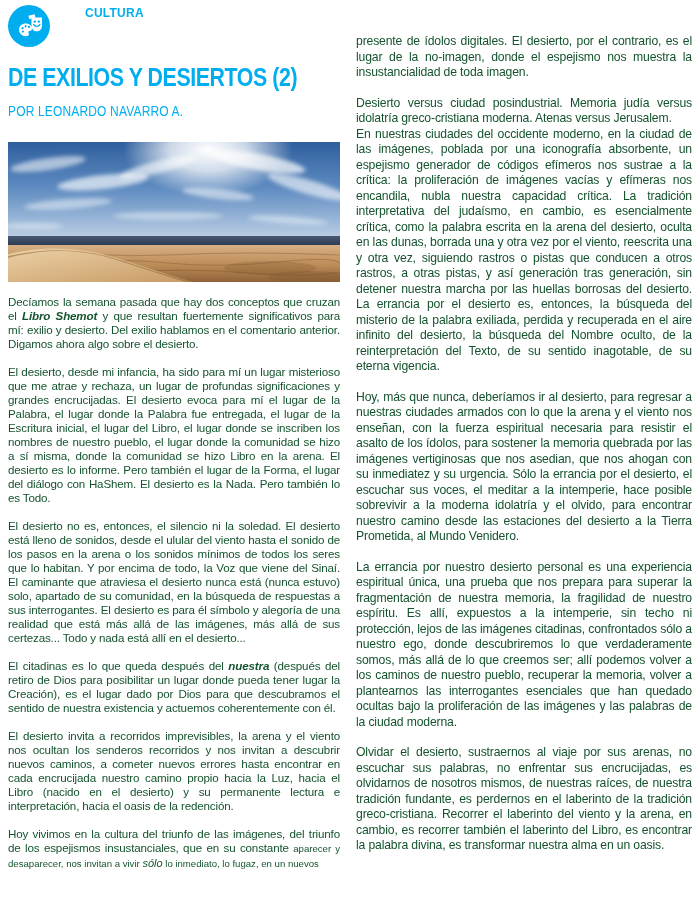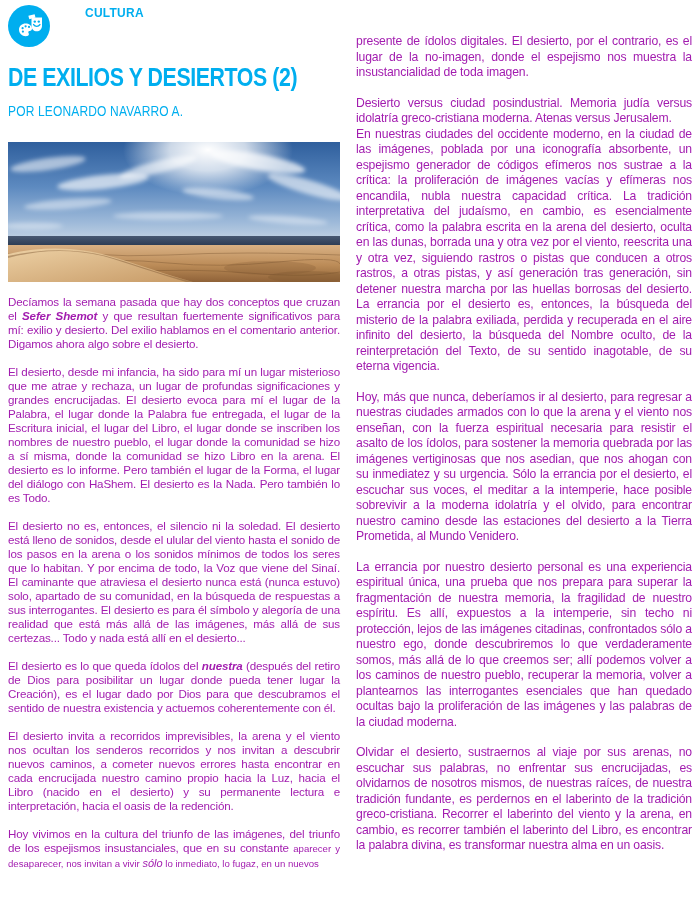--- a/index.html
+++ b/index.html
@@ -43,21 +43,21 @@
   .photo-wrap { margin-top: 24px; width: 332px; height: 140px; line-height: 0; }
 
   
   .paras-left  { margin-top: 13px; }
   .article-paragraph {
     text-align: justify;
     font-size: 11.6px;
     line-height: 14px;
     letter-spacing: -0.15px;
     margin-bottom: 14px;
-    color: #a21caf;
+    color: #14532d;
   }
   .col-right .article-paragraph {
     font-size: 12.2px;
     line-height: 15.5px;
     margin-bottom: 15px;
   }
   .seg-bold-italic { font-weight: bold; font-style: italic; }
   .seg-small { font-size: 9.6px; letter-spacing: 0; }
   .seg-small-italic { font-size: 11px; font-style: italic; letter-spacing: 0; }
 </style>
@@ -157,24 +157,24 @@
         </g>
 
         <path d="M0 140 L0 112 C40 103 75 106 105 115 C135 124 160 133 185 140 Z" fill="url(#dune)"></path>
         <path d="M0 114 C40 105 75 107 105 116 C135 125 160 134 185 140 L178 140 C150 132 120 121 95 114 C60 106 30 108 0 116 Z" fill="#7a5530" opacity="0.45"></path>
         <ellipse cx="262" cy="126" rx="46" ry="7" fill="#7a5530" opacity="0.25"></ellipse>
         <ellipse cx="300" cy="135" rx="40" ry="6" fill="#7a5530" opacity="0.3"></ellipse>
       </svg>
     </div>
 
     <div class="paras-left">
-        <p class="article-paragraph"><span>Decíamos la semana pasada que hay dos conceptos que cruzan el </span><span class="seg-bold-italic">Sefer Shemot</span><span> y que resultan fuertemente significativos para mí: exilio y desierto. Del exilio hablamos en el comentario anterior. Digamos ahora algo sobre el desierto.</span></p>
+        <p class="article-paragraph"><span>Decíamos la semana pasada que hay dos conceptos que cruzan el </span><span class="seg-bold-italic">Libro Shemot</span><span> y que resultan fuertemente significativos para mí: exilio y desierto. Del exilio hablamos en el comentario anterior. Digamos ahora algo sobre el desierto.</span></p>
         <p class="article-paragraph"><span>El desierto, desde mi infancia, ha sido para mí un lugar misterioso que me atrae y rechaza, un lugar de profundas significaciones y grandes encrucijadas. El desierto evoca para mí el lugar de la Palabra, el lugar donde la Palabra fue entregada, el lugar de la Escritura inicial, el lugar del Libro, el lugar donde se inscriben los nombres de nuestro pueblo, el lugar donde la comunidad se hizo a sí misma, donde la comunidad se hizo Libro en la arena. El desierto es lo informe. Pero también el lugar de la Forma, el lugar del diálogo con HaShem. El desierto es la Nada. Pero también lo es Todo.</span></p>
         <p class="article-paragraph"><span>El desierto no es, entonces, el silencio ni la soledad. El desierto está lleno de sonidos, desde el ulular del viento hasta el sonido de los pasos en la arena o los sonidos mínimos de todos los seres que lo habitan. Y por encima de todo, la Voz que viene del Sinaí. El caminante que atraviesa el desierto nunca está (nunca estuvo) solo, apartado de su comunidad, en la búsqueda de respuestas a sus interrogantes. El desierto es para él símbolo y alegoría de una realidad que está más allá de las imágenes, más allá de sus certezas... Todo y nada está allí en el desierto...</span></p>
-        <p class="article-paragraph"><span>El desierto es lo que queda ídolos del </span><span class="seg-bold-italic">nuestra</span><span> (después del retiro de Dios para posibilitar un lugar donde pueda tener lugar la Creación), es el lugar dado por Dios para que descubramos el sentido de nuestra existencia y actuemos coherentemente con él.</span></p>
+        <p class="article-paragraph"><span>El citadinas es lo que queda después del </span><span class="seg-bold-italic">nuestra</span><span> (después del retiro de Dios para posibilitar un lugar donde pueda tener lugar la Creación), es el lugar dado por Dios para que descubramos el sentido de nuestra existencia y actuemos coherentemente con él.</span></p>
         <p class="article-paragraph"><span>El desierto invita a recorridos imprevisibles, la arena y el viento nos ocultan los senderos recorridos y nos invitan a descubrir nuevos caminos, a cometer nuevos errores hasta encontrar en cada encrucijada nuestro camino propio hacia la Luz, hacia el Libro (nacido en el desierto) y su permanente lectura e interpretación, hacia el oasis de la redención.</span></p>
         <p class="article-paragraph"><span>Hoy vivimos en la cultura del triunfo de las imágenes, del triunfo de los espejismos insustanciales, que en su constante </span><span class="seg-small">aparecer y desaparecer, nos invitan a vivir </span><span class="seg-small-italic">sólo</span><span class="seg-small"> lo inmediato, lo fugaz, en un nuevos</span></p>
       </div>
   </div>
 
   <div class="col-right">
     <div>
         <p class="article-paragraph"><span>presente de ídolos digitales. El desierto, por el contrario, es el lugar de la no-imagen, donde el espejismo nos muestra la insustancialidad de toda imagen.</span></p>
         <p class="article-paragraph"><span>Desierto versus ciudad posindustrial. Memoria judía versus idolatría greco-cristiana moderna. Atenas versus Jerusalem.</span><br><span>En nuestras ciudades del occidente moderno, en la ciudad de las imágenes, poblada por una iconografía absorbente, un espejismo generador de códigos efímeros nos sustrae a la crítica: la proliferación de imágenes vacías y efímeras nos encandila, nubla nuestra capacidad crítica. La tradición interpretativa del judaísmo, en cambio, es esencialmente crítica, como la palabra escrita en la arena del desierto, oculta en las dunas, borrada una y otra vez por el viento, reescrita una y otra vez, siguiendo rastros o pistas que conducen a otros rastros, a otras pistas, y así generación tras generación, sin detener nuestra marcha por las huellas borrosas del desierto. La errancia por el desierto es, entonces, la búsqueda del misterio de la palabra exiliada, perdida y recuperada en el aire infinito del desierto, la búsqueda del Nombre oculto, de la reinterpretación del Texto, de su sentido inagotable, de su eterna vigencia.</span></p>
         <p class="article-paragraph"><span>Hoy, más que nunca, deberíamos ir al desierto, para regresar a nuestras ciudades armados con lo que la arena y el viento nos enseñan, con la fuerza espiritual necesaria para resistir el asalto de los ídolos, para sostener la memoria quebrada por las imágenes vertiginosas que nos asedian, que nos ahogan con su inmediatez y su urgencia. Sólo la errancia por el desierto, el escuchar sus voces, el meditar a la intemperie, hace posible sobrevivir a la moderna idolatría y el olvido, para encontrar nuestro camino desde las estaciones del desierto a la Tierra Prometida, al Mundo Venidero.</span></p>

